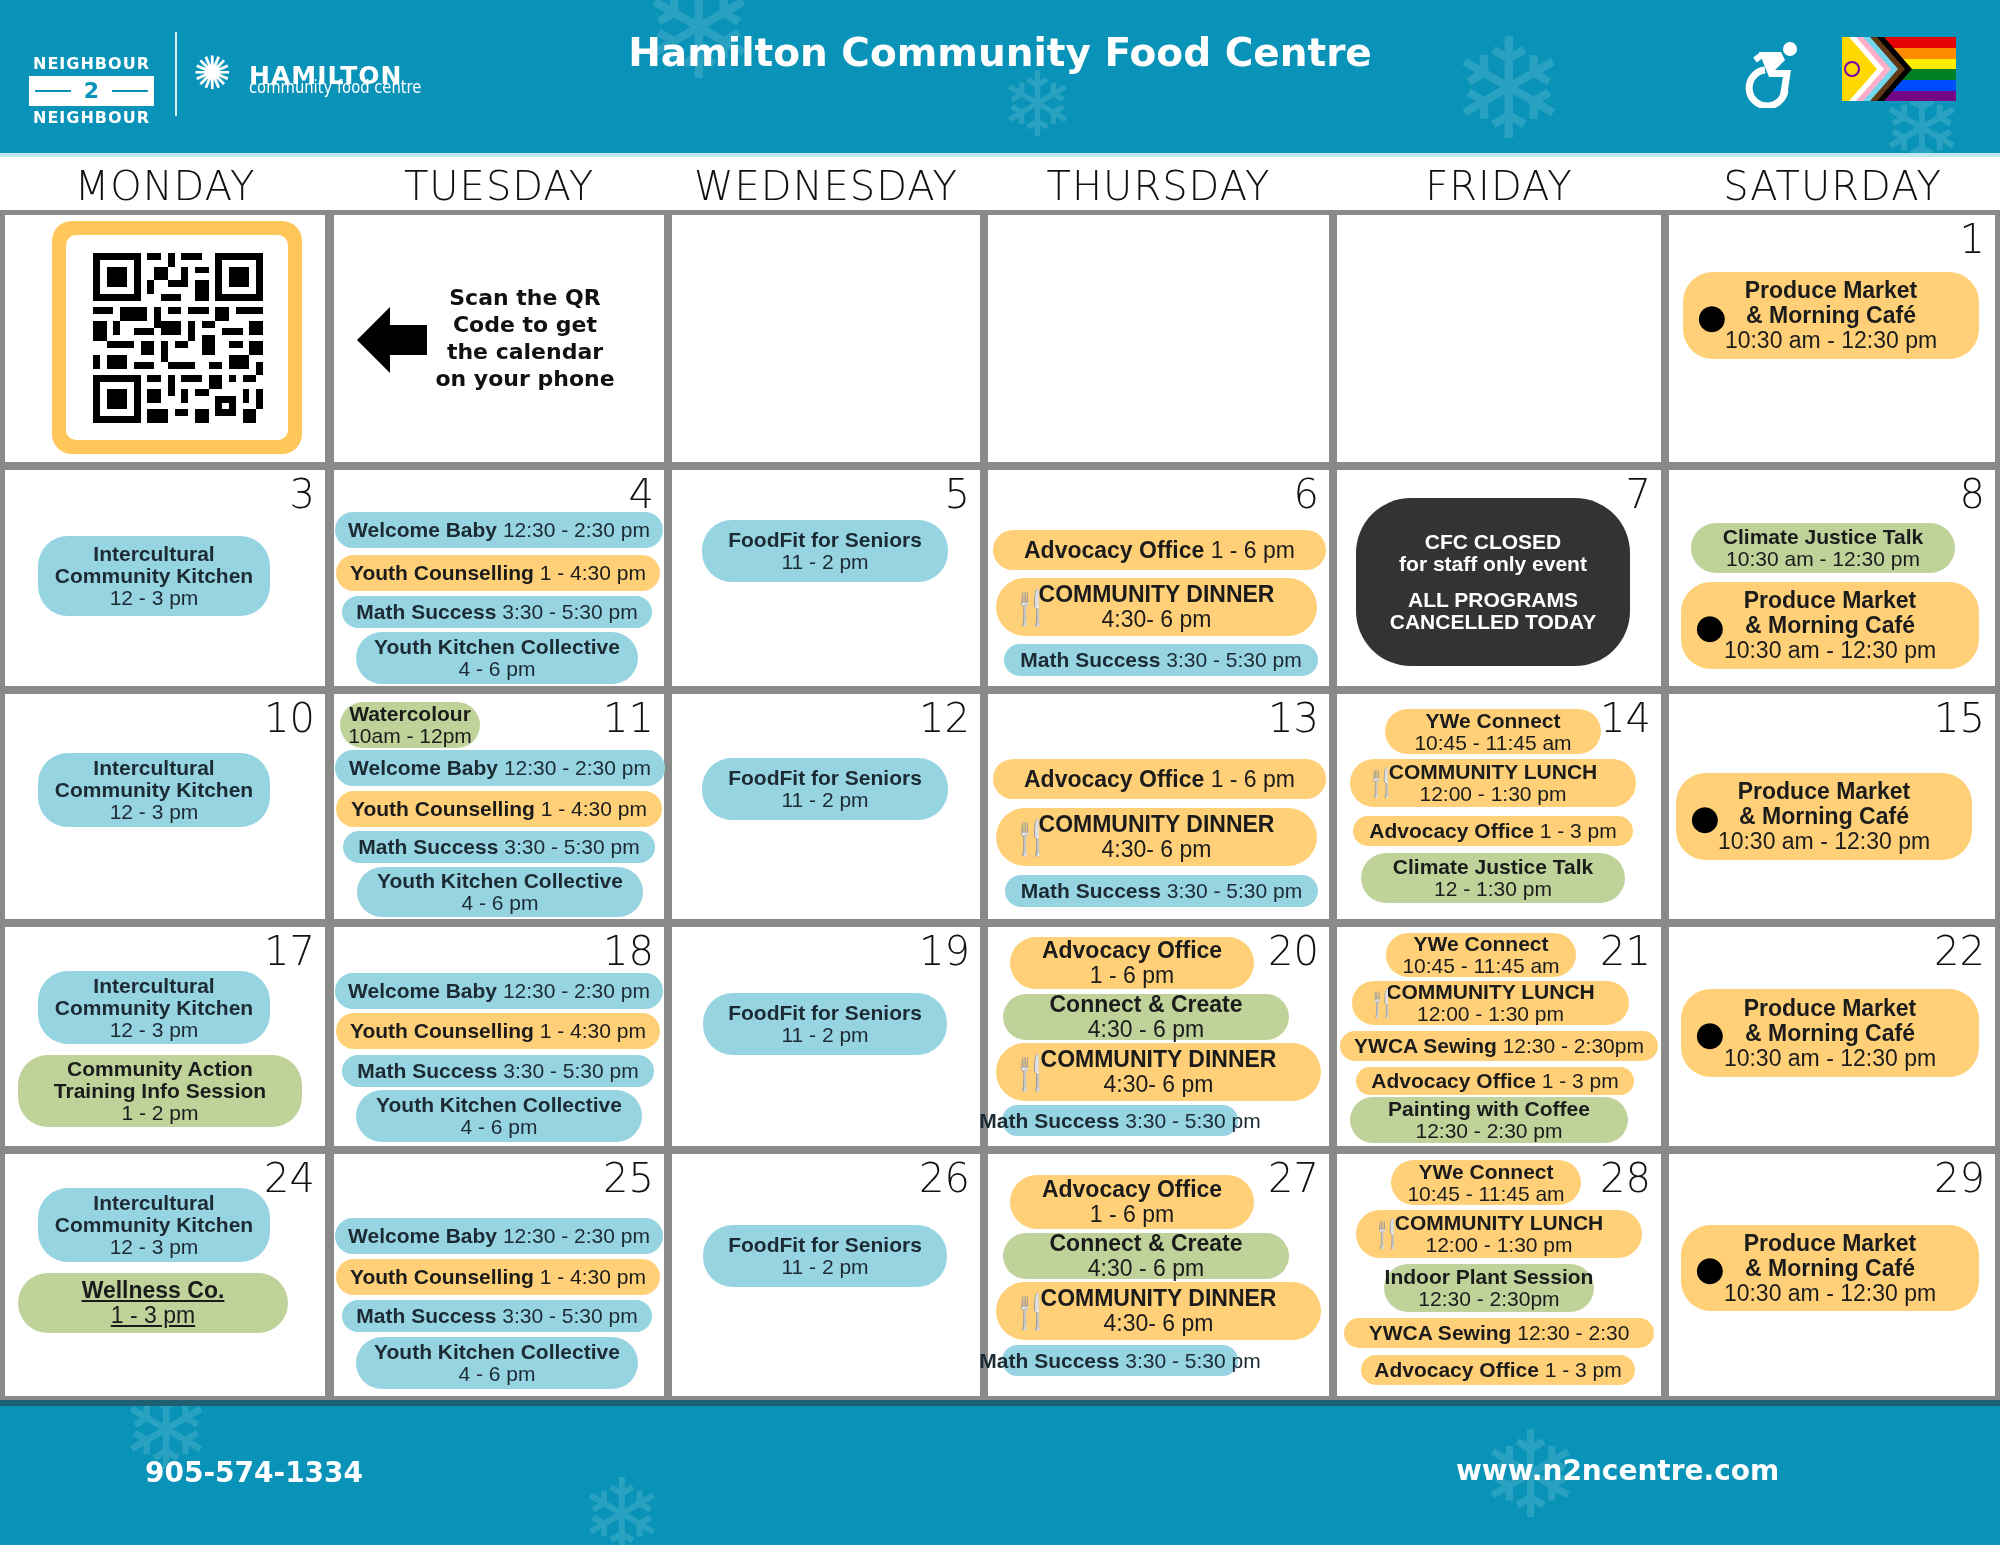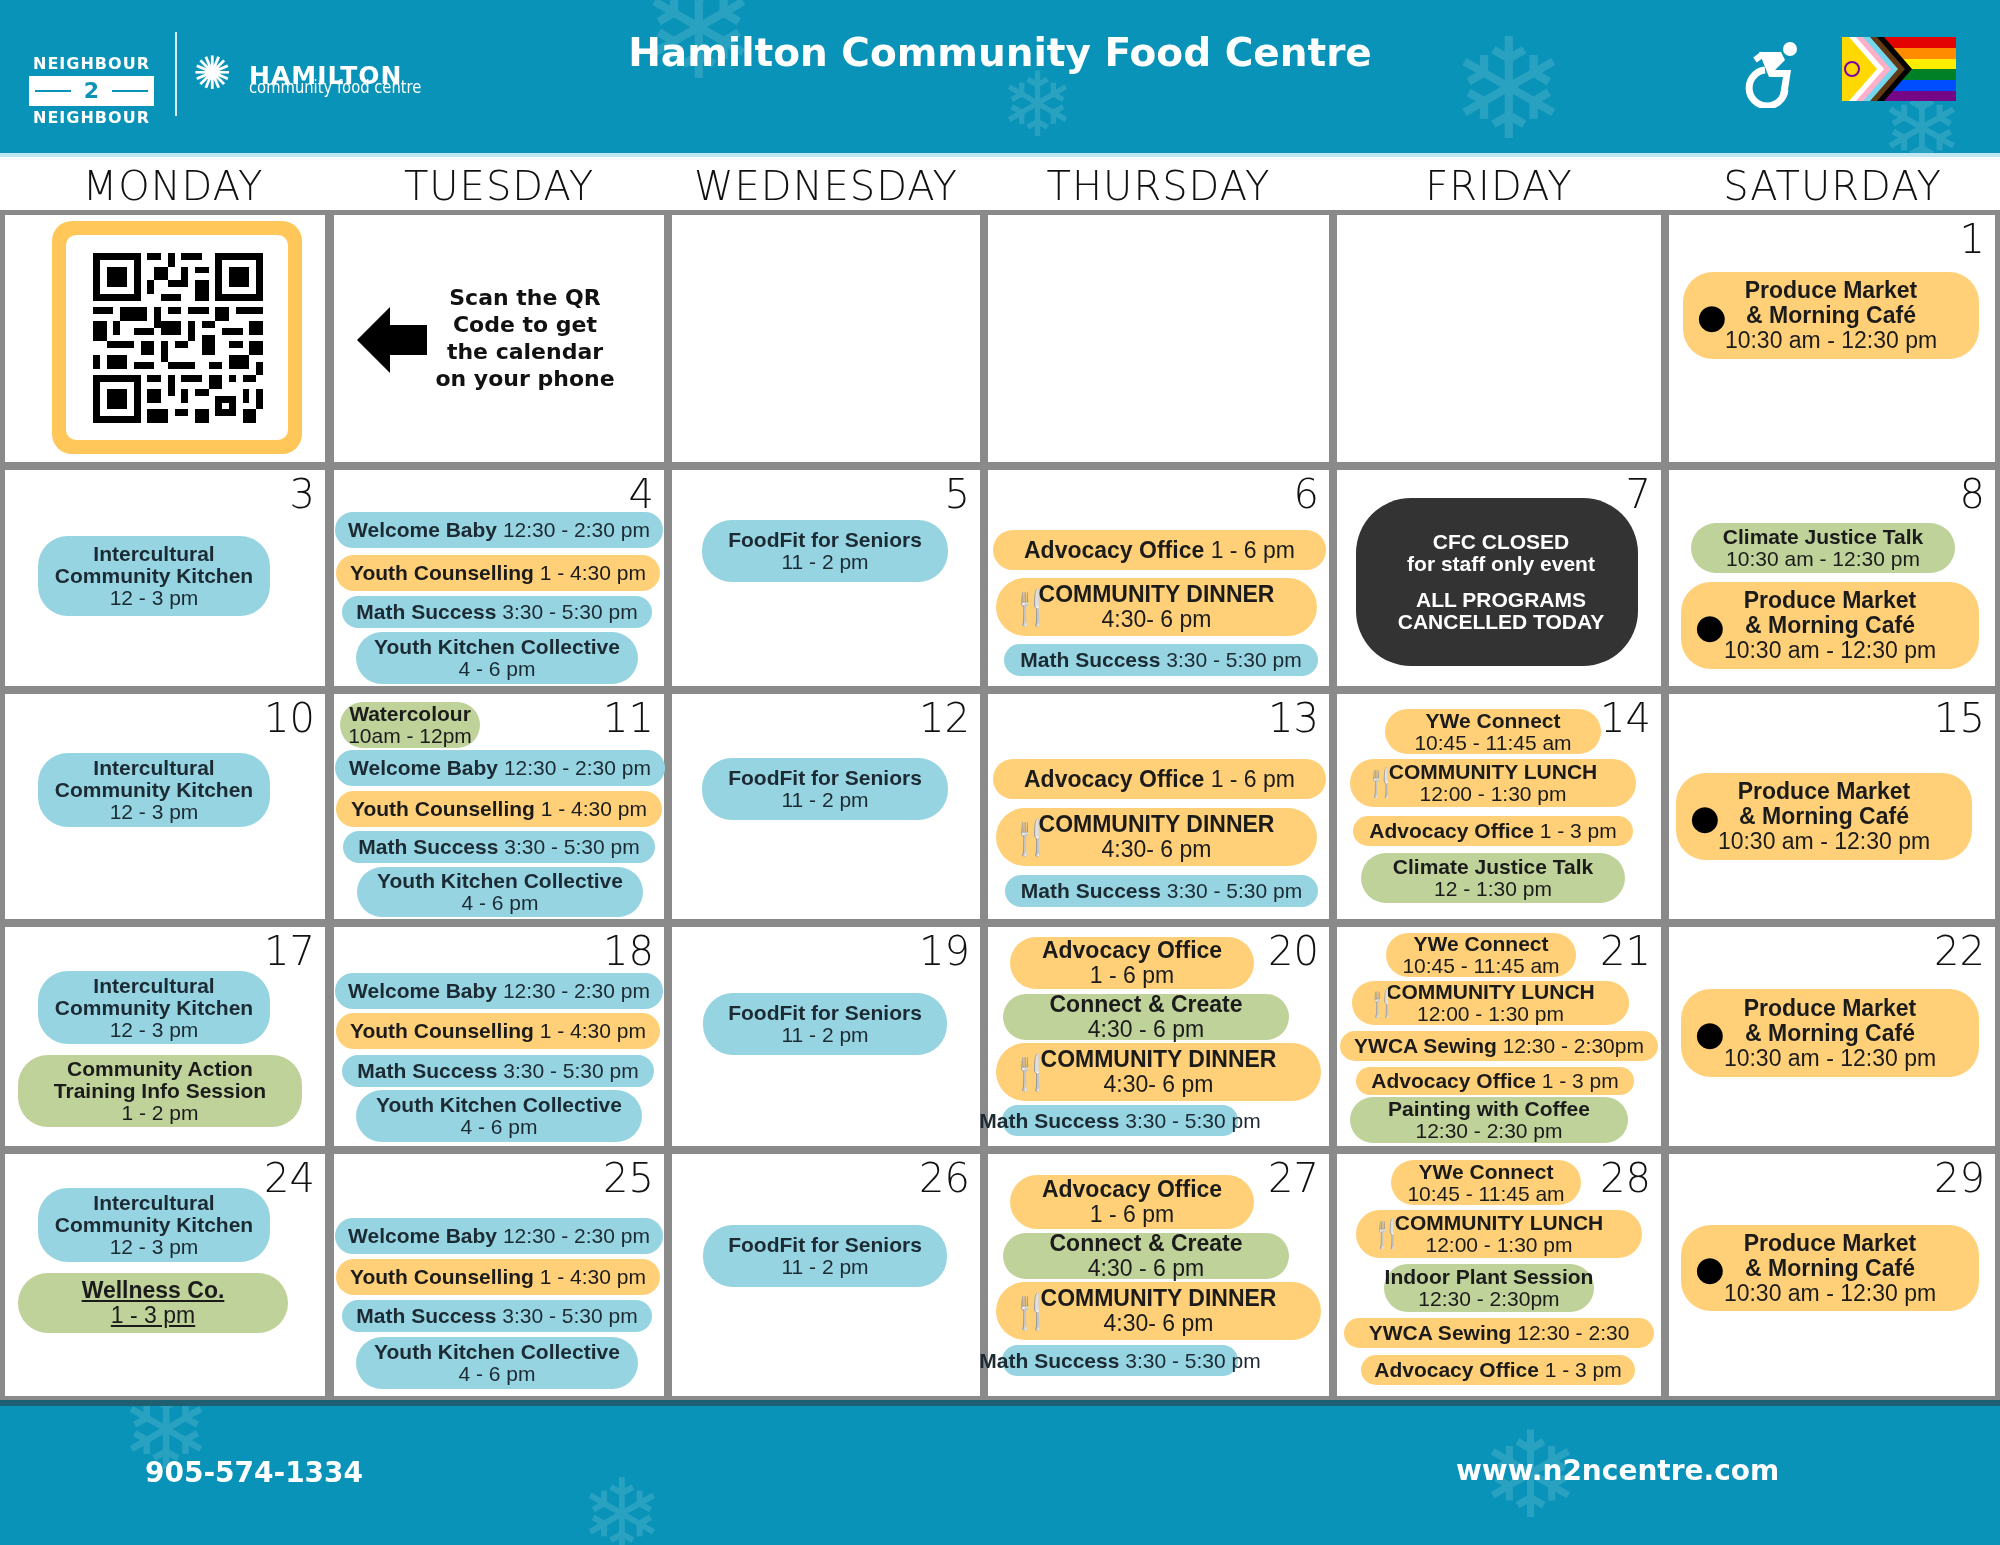--- a/index.html
+++ b/index.html
@@ -26,21 +26,21 @@
 
   .grid { position: absolute; left: 0; top: 210px; width: 2000px; height: 1190px; background: #8a8a8a; }
   .cell { position: absolute; background: #fff; }
   .daynum { position: absolute; right: 10px; top: 2px; font-family: "DejaVu Sans", sans-serif; font-size: 40px; color: #111; font-weight: 300; line-height: 44px; }
 
   .pill { position: absolute; border-radius: 30px; text-align: center; color: #1b1b1b; font-family: "Liberation Sans", sans-serif; font-size: 21px; line-height: 22px; display: flex; flex-direction: column; justify-content: center; align-items: center; white-space: nowrap; }
   .pill b { font-weight: bold; }
   .pill.blue { background: #96d4e2; color: #1c2a33; }
   .pill.orange { background: #ffd077; }
   .pill.green { background: #bfd29a; }
-  .pill.dark { background: #333333; color: #fff; border-radius: 55px; padding-left: 8px; }
+  .pill.dark { background: #333333; color: #fff; border-radius: 55px; }
   .pill .ico { position: absolute; left: 14px; top: 50%; transform: translateY(-50%); font-size: 34px; line-height: 34px; font-family: "DejaVu Sans", sans-serif; color: #000; }
   .pill .row { display: block; }
   .pill .big { font-size: 23px; line-height: 25px; }
 
   .qr-wrap { position: absolute; left: 52px; top: 221px; width: 250px; height: 233px; background: #ffc65a; border-radius: 20px; }
   .qr-inner { position: absolute; left: 14px; top: 14px; width: 222px; height: 205px; background: #fff; border-radius: 10px; }
   .qr { position: absolute; left: 27px; top: 13px; width: 170px; height: 180px; }
   .scan-arrow { position: absolute; left: 357px; top: 307px; width: 70px; height: 66px; }
   .scan-text { position: absolute; left: 430px; top: 284px; width: 190px; text-align: center; font-family: "DejaVu Sans", sans-serif; font-weight: bold; font-size: 22px; line-height: 27px; color: #111; }
 
@@ -92,21 +92,21 @@
     <polygon points="0,0 28,0 56,32 28,64 0,64" fill="#74d7ee"></polygon>
     <polygon points="0,0 21,0 49,32 21,64 0,64" fill="#ffafc8"></polygon>
     <polygon points="0,0 14,0 42,32 14,64 0,64" fill="#fff"></polygon>
     <polygon points="0,0 7,0 35,32 7,64 0,64" fill="#ffd800"></polygon>
     <polygon points="0,0 3,0 31,32 3,64 0,64" fill="#ffd800"></polygon>
     <circle cx="10" cy="32" r="7" fill="none" stroke="#7902aa" stroke-width="2"></circle>
   </svg>
 </div>
 <div class="header-line"></div>
 
-<div class="dayhead" style="left:8px;width:330px;">MONDAY</div>
+<div class="dayhead" style="left:0;width:330px;">MONDAY</div>
 <div class="dayhead" style="left:330px;width:338px;">TUESDAY</div>
 <div class="dayhead" style="left:668px;width:316px;">WEDNESDAY</div>
 <div class="dayhead" style="left:984px;width:349px;">THURSDAY</div>
 <div class="dayhead" style="left:1333px;width:332px;">FRIDAY</div>
 <div class="dayhead" style="left:1665px;width:335px;">SATURDAY</div>
 
 <div class="grid"></div>
 
 <div class="cell" style="left:5px;top:215px;width:320px;height:247px;"></div>
 <div class="cell" style="left:334px;top:215px;width:330px;height:247px;"></div>

